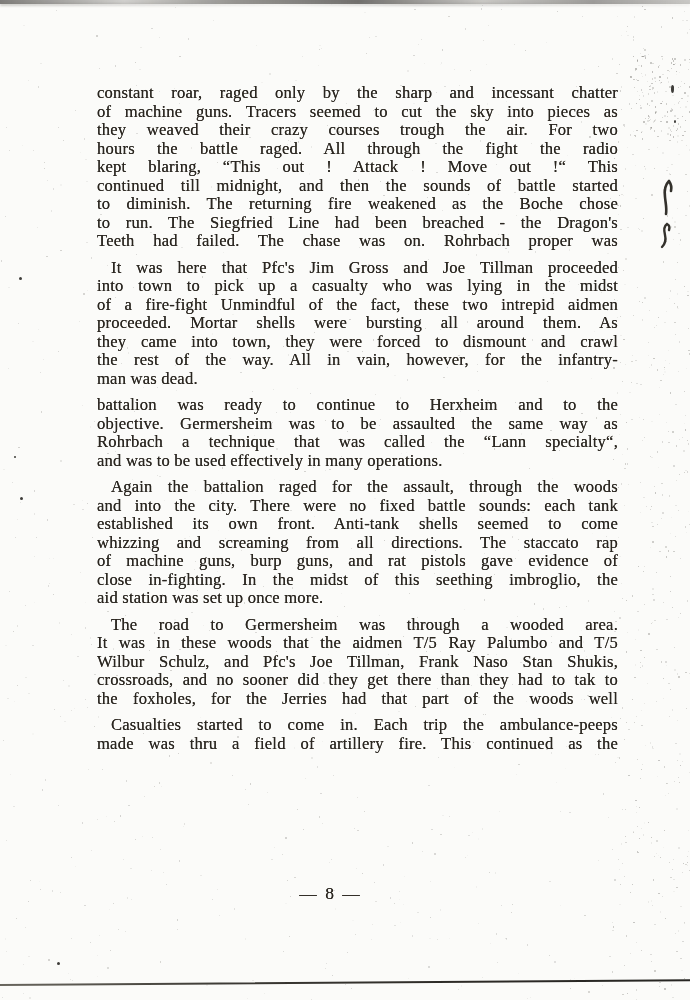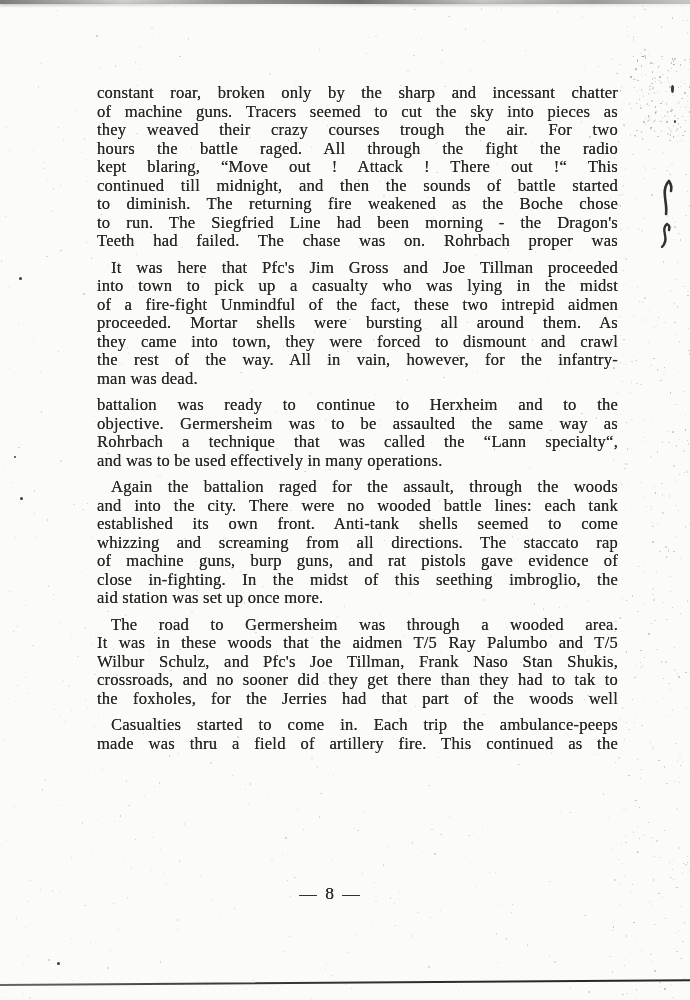--- a/index.html
+++ b/index.html
@@ -1540,28 +1540,28 @@
   <div class="top-smudge2"></div>
 
   <svg class="ink-marks" width="28" height="72" viewBox="0 0 28 72">
     <path d="M17,2 C14,5 12,11 13,18 C13.5,24 15,29 14,35 M17,2 C19,5 20,8 19,12" stroke="#33312c" stroke-width="2.6" fill="none" stroke-linecap="round"></path>
     <path d="M15,45 C12,47 12,52 13,56 C14,60 13,65 10,68 M15,45 C17,46 18,48 17,51" stroke="#33312c" stroke-width="2.4" fill="none" stroke-linecap="round"></path>
   </svg>
 
   <div class="text-block">
 
     <div class="para">
-      <div class="ln">constant roar, broken only by the sharp and incessant chatter</div>
+      <div class="ln">constant roar, raged only by the sharp and incessant chatter</div>
       <div class="ln">of machine guns. Tracers seemed to cut the sky into pieces as</div>
       <div class="ln">they weaved their crazy courses trough the air. For two</div>
       <div class="ln">hours the battle raged. All through the fight the radio</div>
-      <div class="ln">kept blaring, “Move out ! Attack ! There out !“ This</div>
+      <div class="ln">kept blaring, “This out ! Attack ! Move out !“ This</div>
       <div class="ln">continued till midnight, and then the sounds of battle started</div>
       <div class="ln">to diminish. The returning fire weakened as the Boche chose</div>
-      <div class="ln">to run. The Siegfried Line had been morning - the Dragon's</div>
+      <div class="ln">to run. The Siegfried Line had been breached - the Dragon's</div>
       <div class="ln">Teeth had failed. The chase was on. Rohrbach proper was</div>
     </div>
 
     <div class="para">
       <div class="ln indent">It was here that Pfc's Jim Gross and Joe Tillman proceeded</div>
       <div class="ln">into town to pick up a casualty who was lying in the midst</div>
       <div class="ln">of a fire-fight Unmindful of the fact, these two intrepid aidmen</div>
       <div class="ln">proceeded. Mortar shells were bursting all around them. As</div>
       <div class="ln">they came into town, they were forced to dismount and crawl</div>
       <div class="ln">the rest of the way. All in vain, however, for the infantry-</div>
@@ -1570,21 +1570,21 @@
 
     <div class="para">
       <div class="ln">battalion was ready to continue to Herxheim and to the</div>
       <div class="ln">objective. Germersheim was to be assaulted the same way as</div>
       <div class="ln">Rohrbach a technique that was called the “Lann specialty“,</div>
       <div class="ln last">and was to be used effectively in many operations.</div>
     </div>
 
     <div class="para">
       <div class="ln indent">Again the battalion raged for the assault, through the woods</div>
-      <div class="ln">and into the city. There were no wooded battle lines: each tank</div>
+      <div class="ln">and into the city. There were no fixed battle sounds: each tank</div>
       <div class="ln">established its own front. Anti-tank shells seemed to come</div>
       <div class="ln">whizzing and screaming from all directions. The staccato rap</div>
       <div class="ln">of machine guns, burp guns, and rat pistols gave evidence of</div>
       <div class="ln">close in-fighting. In the midst of this seething imbroglio, the</div>
       <div class="ln last">aid station was set up once more.</div>
     </div>
 
     <div class="para">
       <div class="ln indent">The road to Germersheim was through a wooded area.</div>
       <div class="ln">It was in these woods that the aidmen T/5 Ray Palumbo and T/5</div>

